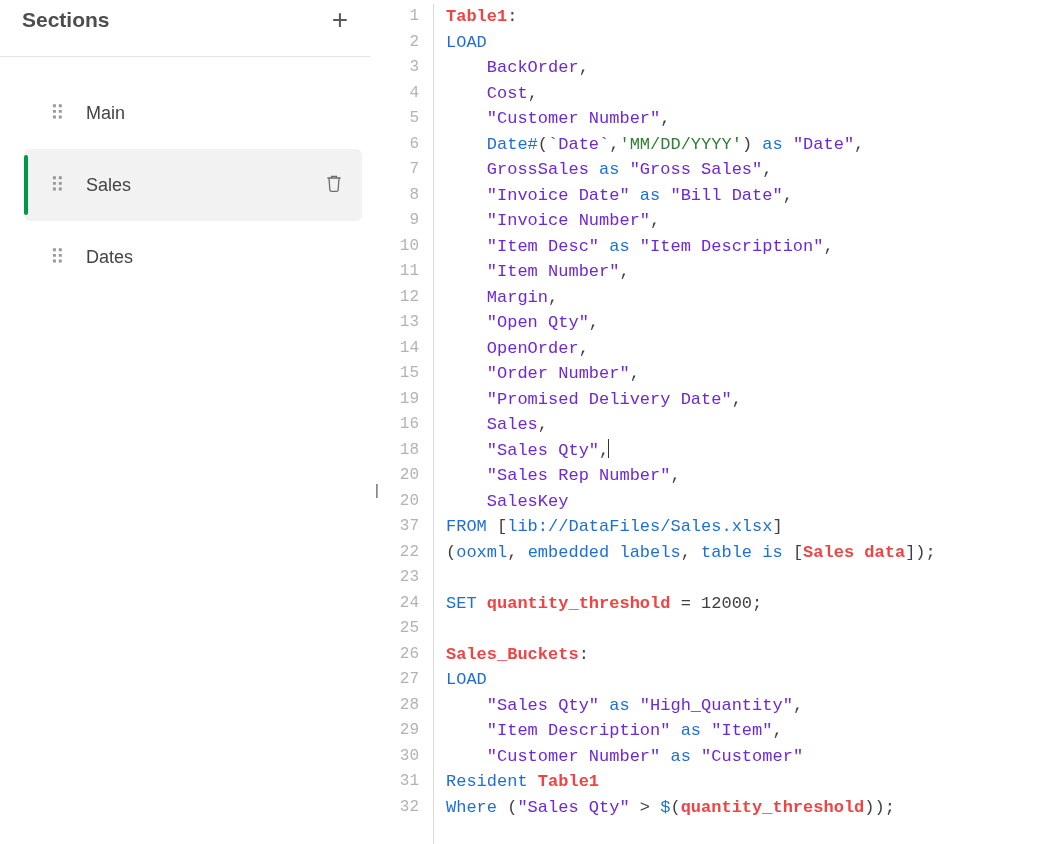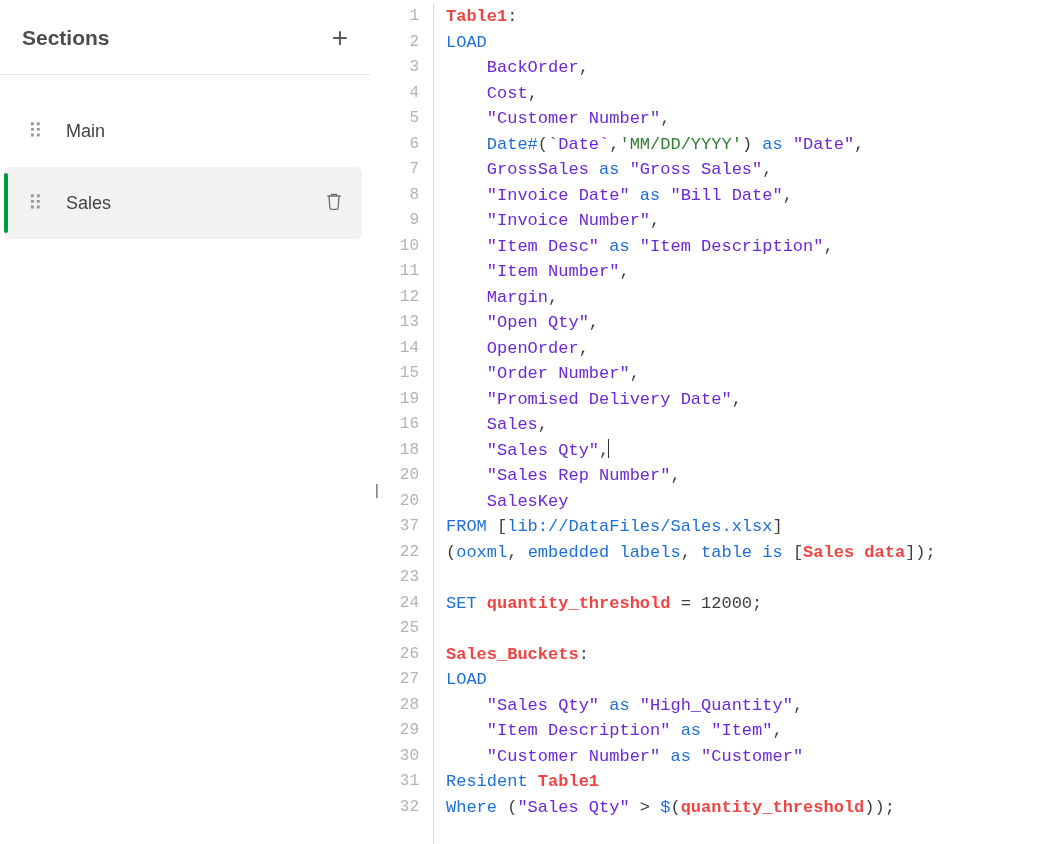--- a/index.html
+++ b/index.html
@@ -22,39 +22,40 @@
   .sidebar {
     width: 370px;
     flex: 0 0 370px;
     border-right: none;
     position: relative;
   }
   .sidebar-header {
     display: flex;
     align-items: center;
     justify-content: space-between;
-    padding: 26px 22px 24px 22px;
+    padding: 8px 22px 24px 22px;
     border-bottom: 1px solid #e6e6e6;
     gap: 48px;
   }
   .sidebar-title {
     font-size: 21px;
     font-weight: 600;
     color: #4d4d4d;
   }
   .add-btn {
     font-size: 28px;
     line-height: 20px;
     color: #595959;
     cursor: pointer;
     user-select: none;
     font-weight: 300;
   }
   .sections-list {
-    padding: 20px 8px 0 4px;
+    padding: 20px 8px 0 24px;
+    text-align: right;
   }
   .section-item {
     display: flex;
     align-items: center;
     height: 72px;
     padding: 0 18px 0 24px;
     border-radius: 6px;
     cursor: pointer;
     position: relative;
   }
@@ -178,20 +179,24 @@
       <div class="section-item active">
         <span class="drag"><span class="drag-dots"></span></span>
         <span class="label">Sales</span>
         <span class="trash">
           <svg viewBox="0 0 24 24" fill="none" stroke="currentColor" stroke-width="1.6">
             <path d="M4 6h16M9 6V4h6v2M6 6l1 14a2 2 0 0 0 2 2h6a2 2 0 0 0 2-2l1-14"></path>
           </svg>
         </span>
       </div>
 
+      <div class="section-item">
+        <span class="drag"><span class="drag-dots"></span></span>
+        <span class="label">Dates</span>
+      </div>
 
     </div>
 
     <div class="collapse-handle">||</div>
   </aside>
 
   <div class="editor">
     <div class="gutter" id="gutter">
         <div>1</div>
         <div>2</div>

